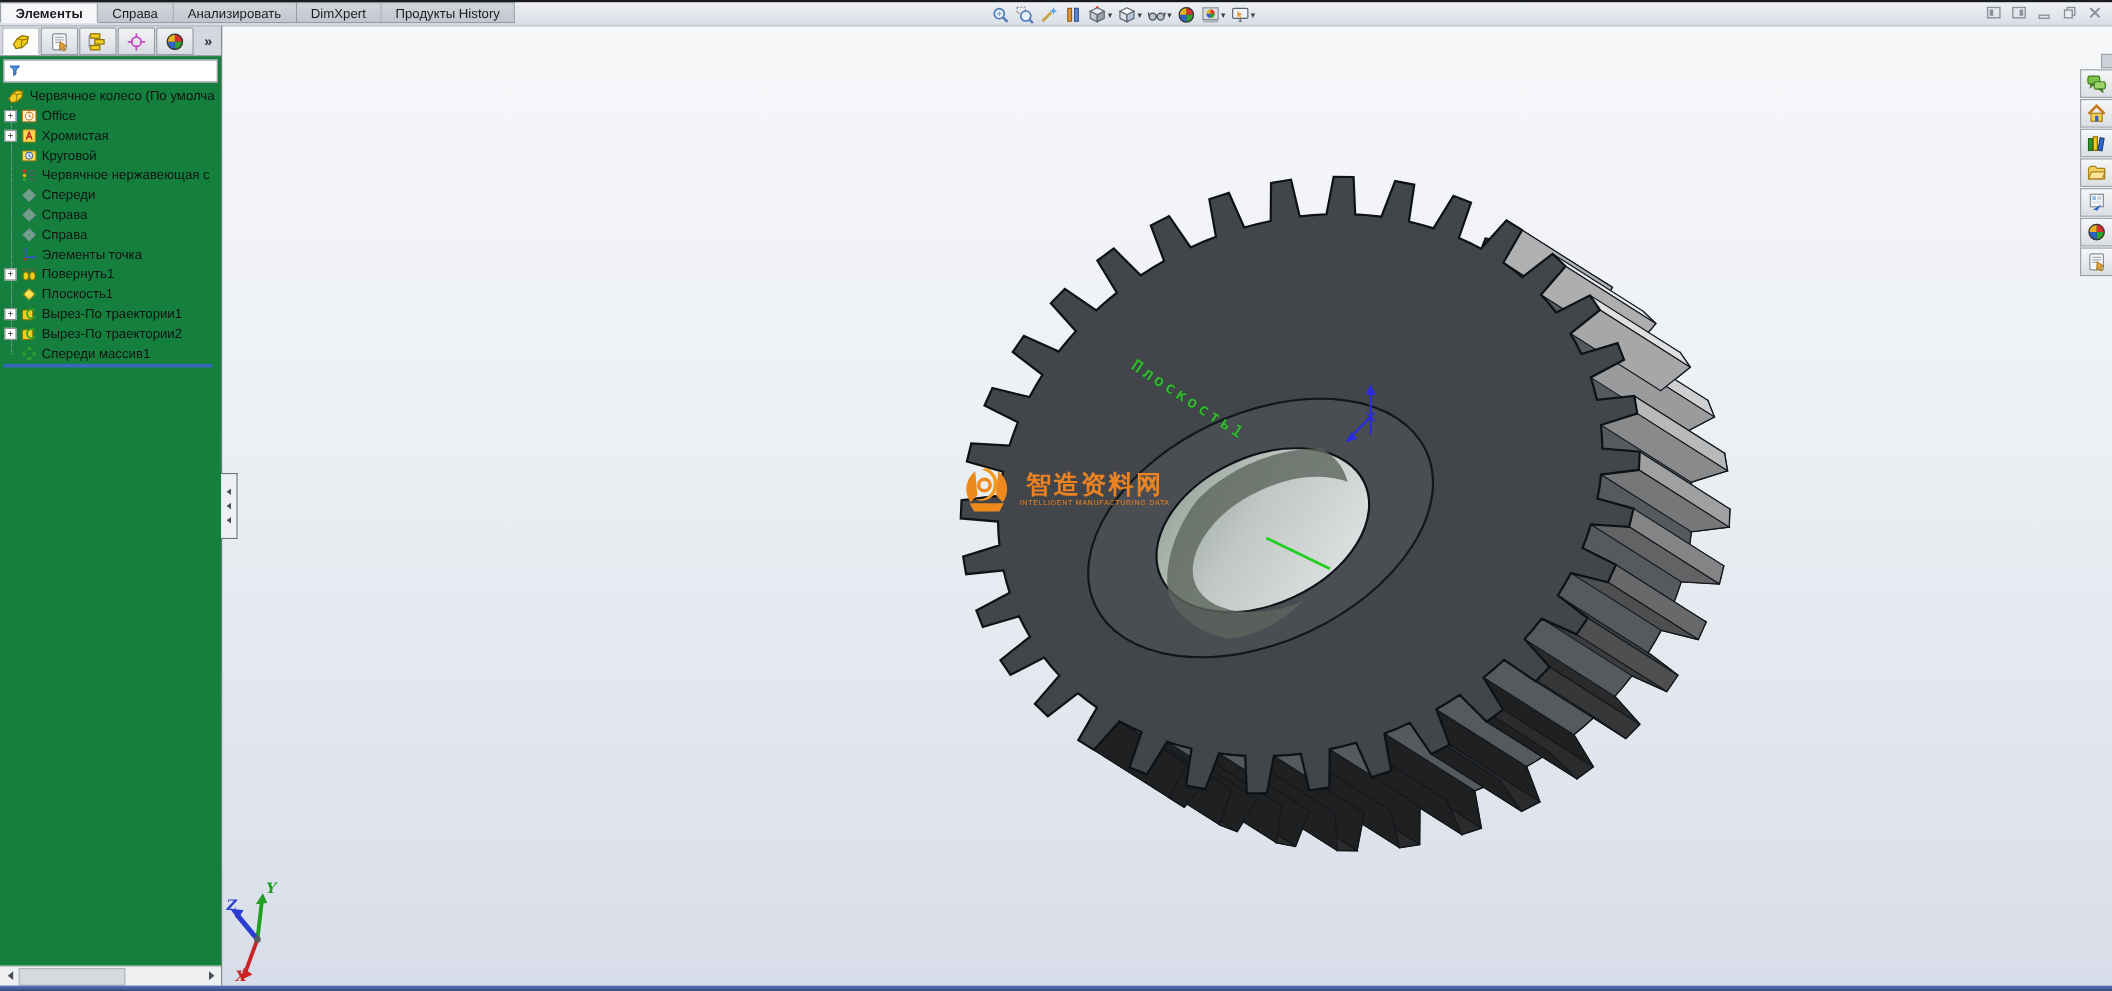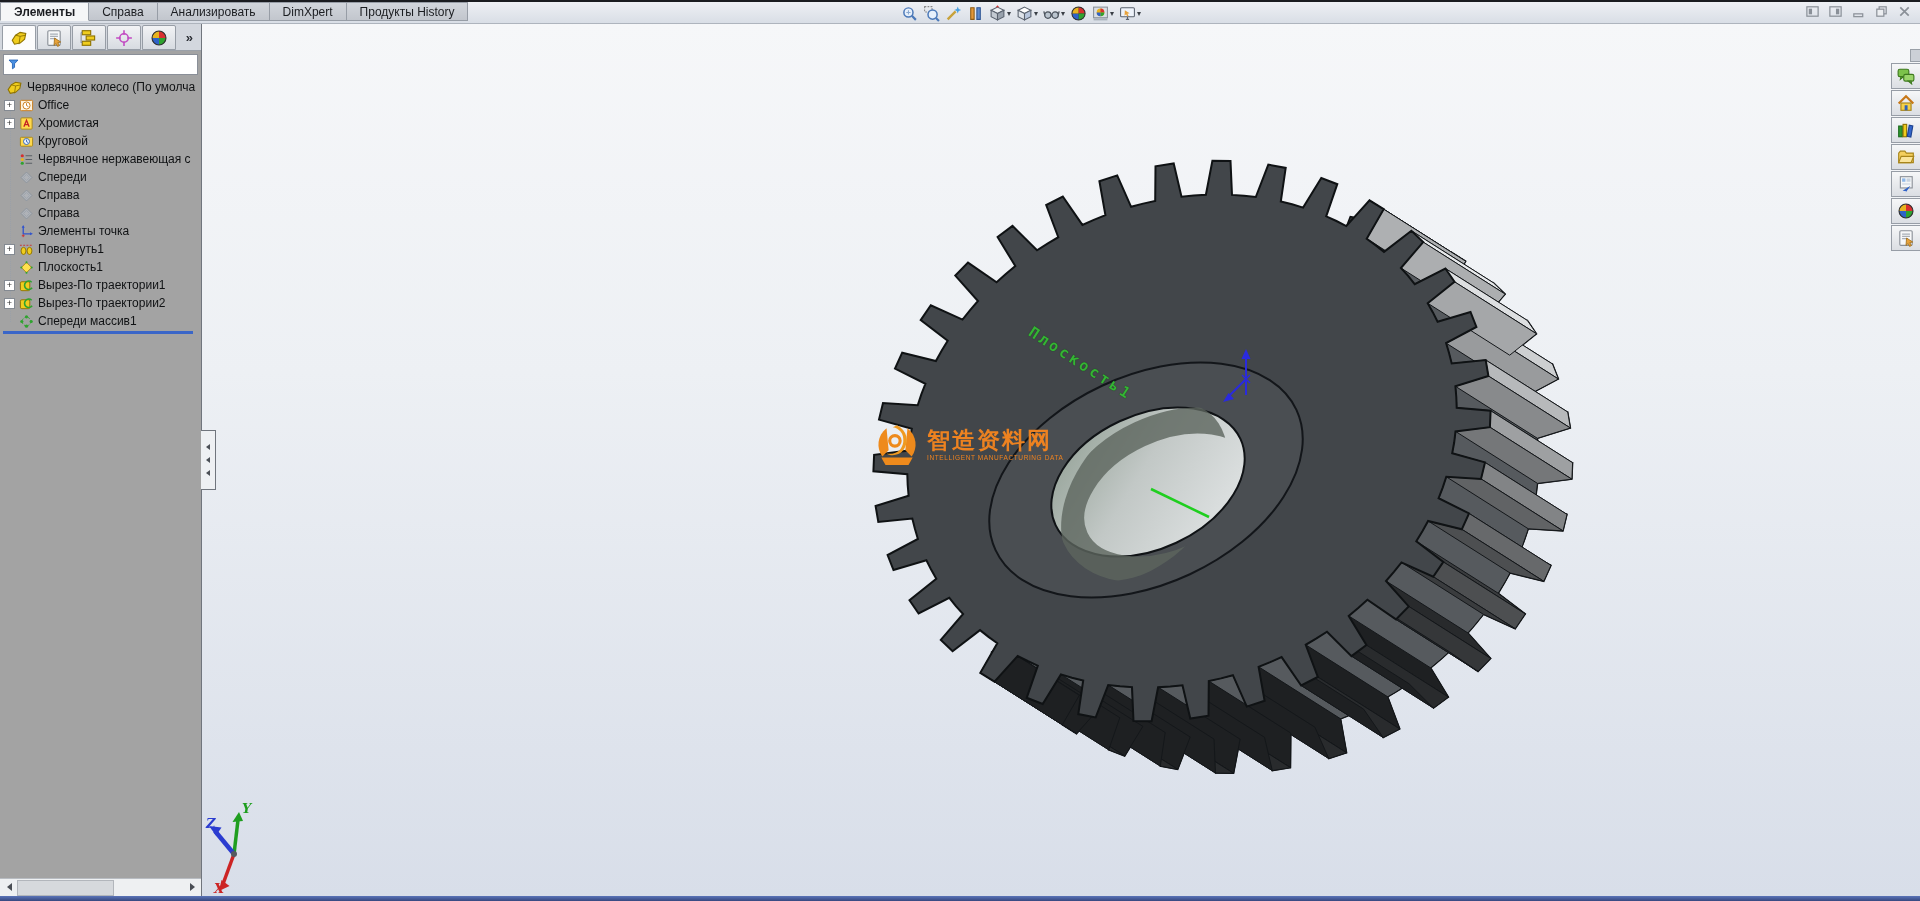--- a/index.html
+++ b/index.html
@@ -18,21 +18,21 @@
   .winctl{position:absolute;right:8px;top:2px;display:flex;gap:8px;align-items:center;}
   .wbtn svg{width:15px;height:15px;}
   
   .main{position:absolute;top:23px;left:0;right:0;bottom:5px;}
   .leftcol{position:absolute;top:0;left:0;width:201px;bottom:0;background:#eff1f4;border-right:1px solid #70757d;display:flex;flex-direction:column;z-index:10;}
   .fmtabs{height:26px;background:#d3d7de;display:flex;align-items:flex-end;padding:1px 2px 0 2px;border-bottom:1px solid #9aa0a8;}
   .fmtab{width:32px;height:23px;display:flex;align-items:center;justify-content:center;background:linear-gradient(#f2f3f5,#d7dbe1);border:1px solid #979da6;border-radius:2px 2px 0 0;margin-right:1px;}
   .fmtab.active{background:#fcfcfd;border-bottom-color:#fcfcfd;}
   .fmtab svg{width:18px;height:18px;}
   .fmoverflow{margin-left:auto;margin-right:6px;font-size:13px;font-weight:bold;color:#2a2d33;align-self:center;}
-  .panel{flex:1;position:relative;background:#a3a3a3;overflow:hidden;}
+  .panel{flex:1;position:relative;background:#15803d;overflow:hidden;}
   .filter{height:19px;margin:3px 3px 3px 3px;background:#fff;border:1px solid #8a8f98;display:flex;align-items:center;padding:0 3px;}
   .filter svg{width:13px;height:13px;flex:none;}
   .filter input{border:none;outline:none;flex:1;height:14px;font-size:11px;background:transparent;margin-left:4px;}
   #tree{position:relative;}
   .treeline{position:absolute;left:10px;top:18px;bottom:8px;border-left:1px dotted #9aa0a8;}
   .trow{position:relative;display:flex;align-items:center;height:18px;font-size:12px;color:#101214;white-space:nowrap;overflow:hidden;padding-left:4px;}
   .exp{width:9px;height:9px;flex:none;border:1px solid #848a92;background:#fff;font-size:9px;line-height:8px;text-align:center;color:#333;margin-right:4px;z-index:1;}
   .spacer{width:15px;flex:none;}
   .ticon{width:15px;height:15px;margin-right:4px;flex:none;z-index:1;}
   .root .ticon{width:17px;height:17px;}
@@ -44,21 +44,21 @@
   .tri-r{width:0;height:0;border-top:4px solid transparent;border-bottom:4px solid transparent;border-left:5px solid #4a4e55;}
   .hthumb{position:absolute;left:17px;top:1px;width:95px;height:14px;background:#d6d9dd;border:1px solid #b2b6bc;}
   .splittab{position:absolute;left:201px;top:407px;width:14px;height:58px;background:#eef0f3;border:1px solid #70757d;border-left:none;z-index:12;display:flex;flex-direction:column;align-items:center;justify-content:center;gap:7px;}
   .splittab .tri-l{border-top-width:3.5px;border-bottom-width:3.5px;border-right-width:4.5px;}
   
   .viewport{position:absolute;left:202px;top:0;right:0;bottom:0;background:linear-gradient(180deg,#f6f7f9 0%,#edf0f4 40%,#d8dee9 100%);overflow:hidden;}
   #scene{position:absolute;left:0;top:0;}
   .planelabel{position:absolute;left:833px;top:300px;font-family:"DejaVu Sans Mono",monospace;font-weight:bold;font-size:15px;letter-spacing:3px;transform:rotate(33deg);transform-origin:0 0;text-shadow:0 0 1px #0c3d0c;z-index:5;}
   .watermark{position:absolute;left:672px;top:399px;display:flex;align-items:center;gap:7px;z-index:5;}
   .watermark svg{width:46px;height:44px;flex:none;}
-  .wmtext{display:flex;flex-direction:column;}
+  .wmtext{display:flex;flex-direction:column;align-items:center;}
   .wm-title{font-size:23px;font-weight:bold;line-height:24px;letter-spacing:2px;}
   .wm-sub{font-size:6.5px;letter-spacing:.6px;margin-top:2px;}
   .triadlabel{position:absolute;font-family:"DejaVu Serif",serif;font-style:italic;font-weight:bold;font-size:13px;z-index:5;}
   
   .taskstrip{position:absolute;right:0;top:26px;width:30px;display:flex;flex-direction:column;align-items:flex-end;z-index:20;}
   .tasknotch{width:9px;height:11px;background:#ccd0d7;border:1px solid #9aa0a8;border-right:none;margin-bottom:1px;}
   .tpbtn{width:28px;height:24px;background:linear-gradient(#f6f7f8,#dbdee3);border:1px solid #979da6;border-right:none;display:flex;align-items:center;justify-content:center;margin-bottom:1px;}
   .tpbtn svg{width:18px;height:18px;}
   .bottomstrip{position:absolute;left:0;right:0;bottom:0;height:5px;background:linear-gradient(#5a74b8,#36477f);z-index:40;}
   .spritehost{position:absolute;width:0;height:0;overflow:hidden;}

